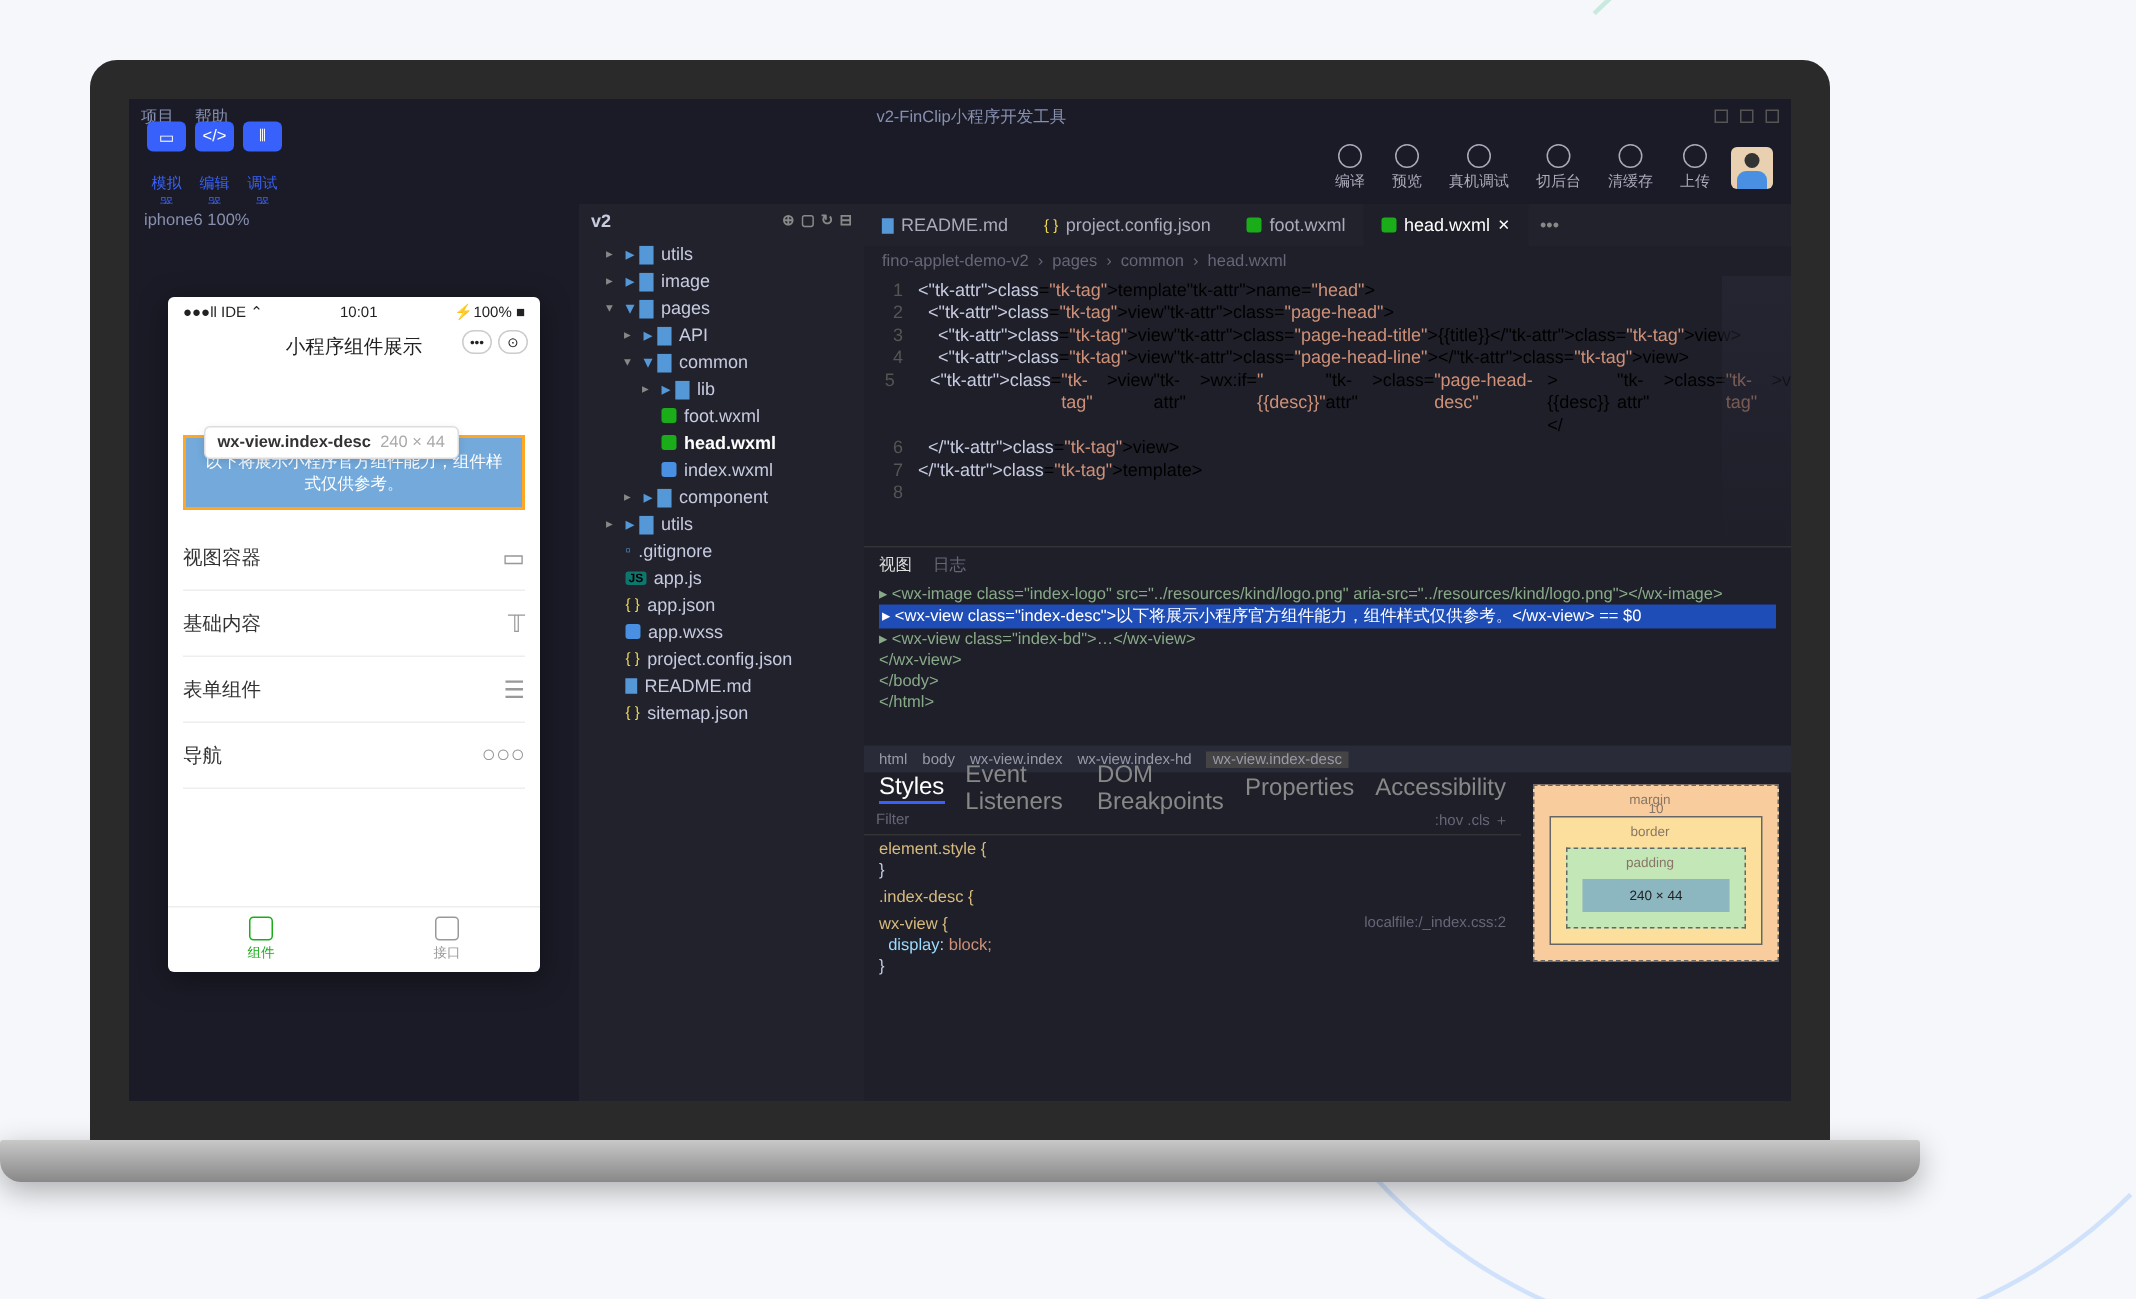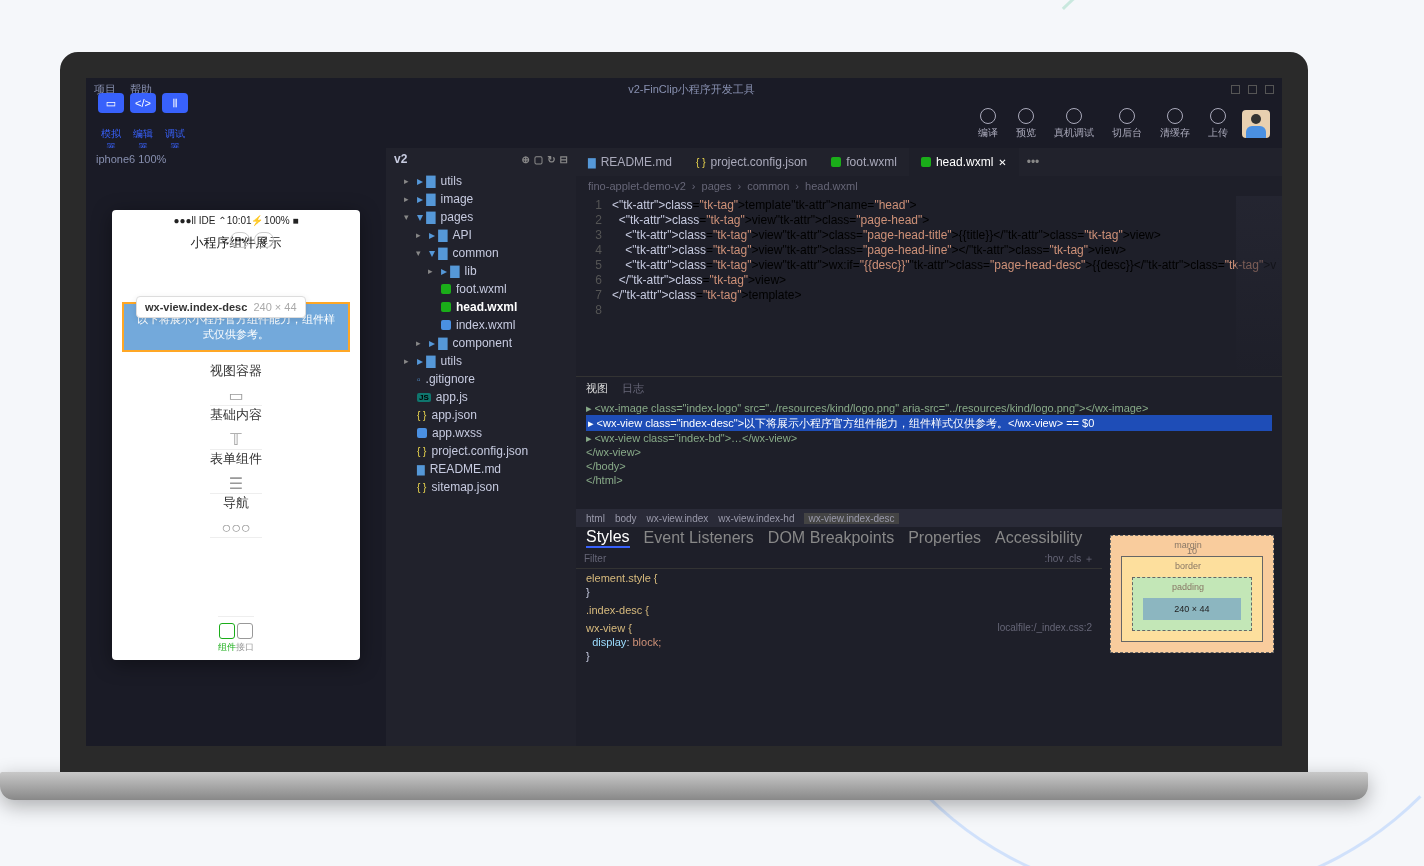--- a/index.html
+++ b/index.html
@@ -3,21 +3,21 @@
 <meta charset="utf-8">
 <style>
 * { margin: 0; padding: 0; box-sizing: border-box; font-family: -apple-system, "Segoe UI", sans-serif; }
 body { background: #f5f7fa; width: 1424px; height: 866px; overflow: hidden; position: relative; }
 
 
 .bg-curve { position: absolute; border: 3px solid; border-radius: 50%; pointer-events: none; }
 .curve1 { width: 600px; height: 600px; right: -150px; top: -80px; border-color: rgba(100,200,160,0.3); border-left-color: transparent; border-bottom-color: transparent; }
 .curve2 { width: 700px; height: 700px; right: -100px; top: 200px; border-color: rgba(100,160,255,0.25); border-top-color: transparent; border-right-color: transparent; }
 
-.laptop { position: absolute; left: 60px; top: 52px; width: 1248px; }
+.laptop { position: absolute; left: 60px; top: 40px; width: 1160px; }
 .laptop-screen { background: #1a1b26; border: 26px solid #2a2a2a; border-radius: 18px 18px 0 0; height: 720px; overflow: hidden; position: relative; display: flex; flex-direction: column; }
 .laptop-base { height: 28px; background: linear-gradient(#c8c8c8, #888); border-radius: 2px 2px 14px 14px; margin: 0 -60px; box-shadow: 0 6px 20px rgba(0,0,0,0.3); }
 .camera { position:absolute; left:50%; top:-14px; transform:translateX(-50%); width:6px; height:6px; background:#555; border-radius:50%; }
 
 
 .menubar { height: 22px; background: #1a1b26; display: flex; align-items: center; padding: 0 8px; gap: 14px; color: #8890b0; font-size: 11px; }
 .menubar-spacer { flex: 1; }
 .win-btns { display:flex; gap:8px; }
 .win-btn { width:9px; height:9px; display:inline-block; border:1px solid #555; }
 
@@ -45,21 +45,21 @@
 .phone { margin:40px auto 0; width:248px; background:#fff; border-radius:4px; box-shadow:0 4px 20px rgba(0,0,0,0.4); display:flex; flex-direction:column; height:450px; }
 .ph-status { height:20px; display:flex; align-items:center; justify-content:space-between; padding:0 10px; font-size:10px; color:#222; }
 .ph-title { text-align:center; font-size:13px; color:#222; padding:4px 0; position:relative; }
 .ph-title-menu { position:absolute; right:8px; top:2px; display:flex; gap:4px; }
 .ph-menu-btn { width:20px; height:16px; border:1px solid #ccc; border-radius:8px; font-size:9px; display:flex; align-items:center; justify-content:center; }
 .tooltip { position:absolute; top:86px; left:24px; background:#fff; border:1px solid #ddd; border-radius:4px; padding:4px 8px; font-size:11px; box-shadow:0 2px 6px rgba(0,0,0,0.1); z-index:2; }
 .tooltip b { color:#333; }
 .tooltip span { color:#aaa; }
 .selected-blk { margin:46px 10px 10px; background:#5b9bd5; opacity:0.85; color:#fff; font-size:11px; text-align:center; padding:8px; border:2px solid #ff9800; position:relative; }
 .ph-list { flex:1; padding:0 10px; }
-.ph-row { height:44px; border-bottom:1px solid #eee; display:flex; align-items:center; justify-content:space-between; font-size:13px; color:#333;flex-direction:column; }
+.ph-row { height:44px; border-bottom:1px solid #eee; display:flex; align-items:center; justify-content:space-between; font-size:13px; color:#333; }
 .ph-row-ico { color:#999; font-size:16px; }
 .ph-tabbar { height:44px; border-top:1px solid #eee; display:flex; }
 .ph-tab { flex:1; display:flex; flex-direction:column; align-items:center; justify-content:center; font-size:9px; gap:2px; }
 .ph-tab.active { color:#1aad19; }
 .ph-tab .t-ico { width:16px; height:16px; border:1.5px solid currentColor; border-radius:3px; }
 
 
 .tree { width:190px; background:#21222c; color:#c7cbe0; font-size:12px; display:flex; flex-direction:column; }
 .tree-head { height:22px; display:flex; align-items:center; padding:0 8px; font-weight:600; justify-content:space-between; }
 .tree-head-icons { display:flex; gap:4px; color:#888; font-size:10px; }
@@ -175,21 +175,21 @@
             <span>上传</span>
           </div>
         </div>
       <div class="avatar"></div>
     </div>
 
     <div class="body">
 
       <div class="sim">
         <div class="sim-head">iphone6 100%</div>
-        <div class="phone" style="position:relative;align-items:center;">
+        <div class="phone" style="position:relative;">
           <div class="ph-status">
             <span>●●●ll IDE ⌃</span>
             <span>10:01</span>
             <span>⚡100% ■</span>
           </div>
           <div class="ph-title">
             <span>小程序组件展示</span>
             <div class="ph-title-menu">
               <span class="ph-menu-btn">•••</span>
               <span class="ph-menu-btn">⊙</span>

